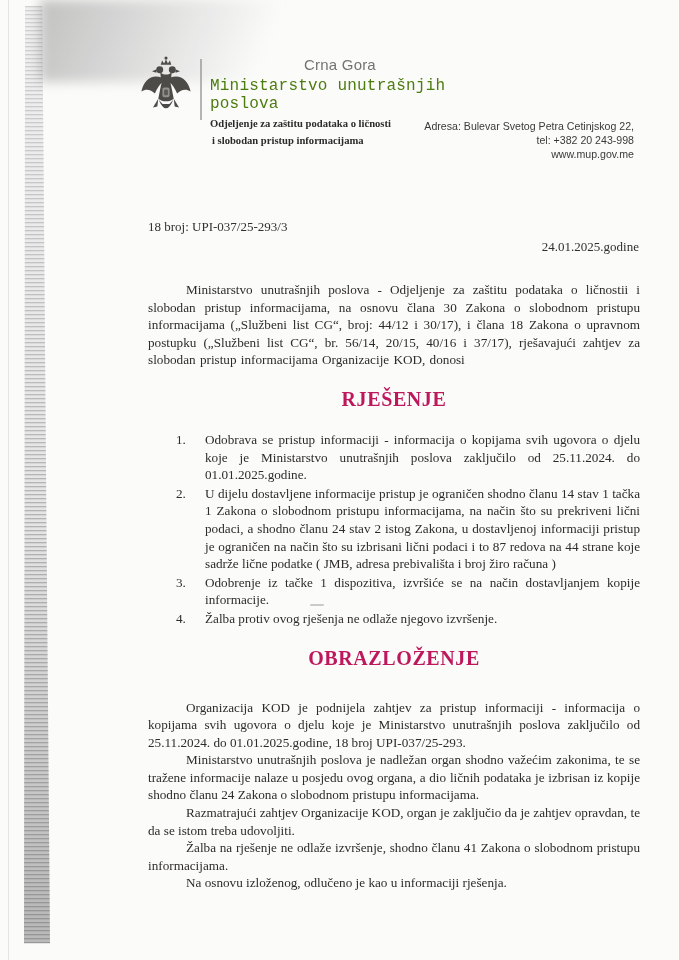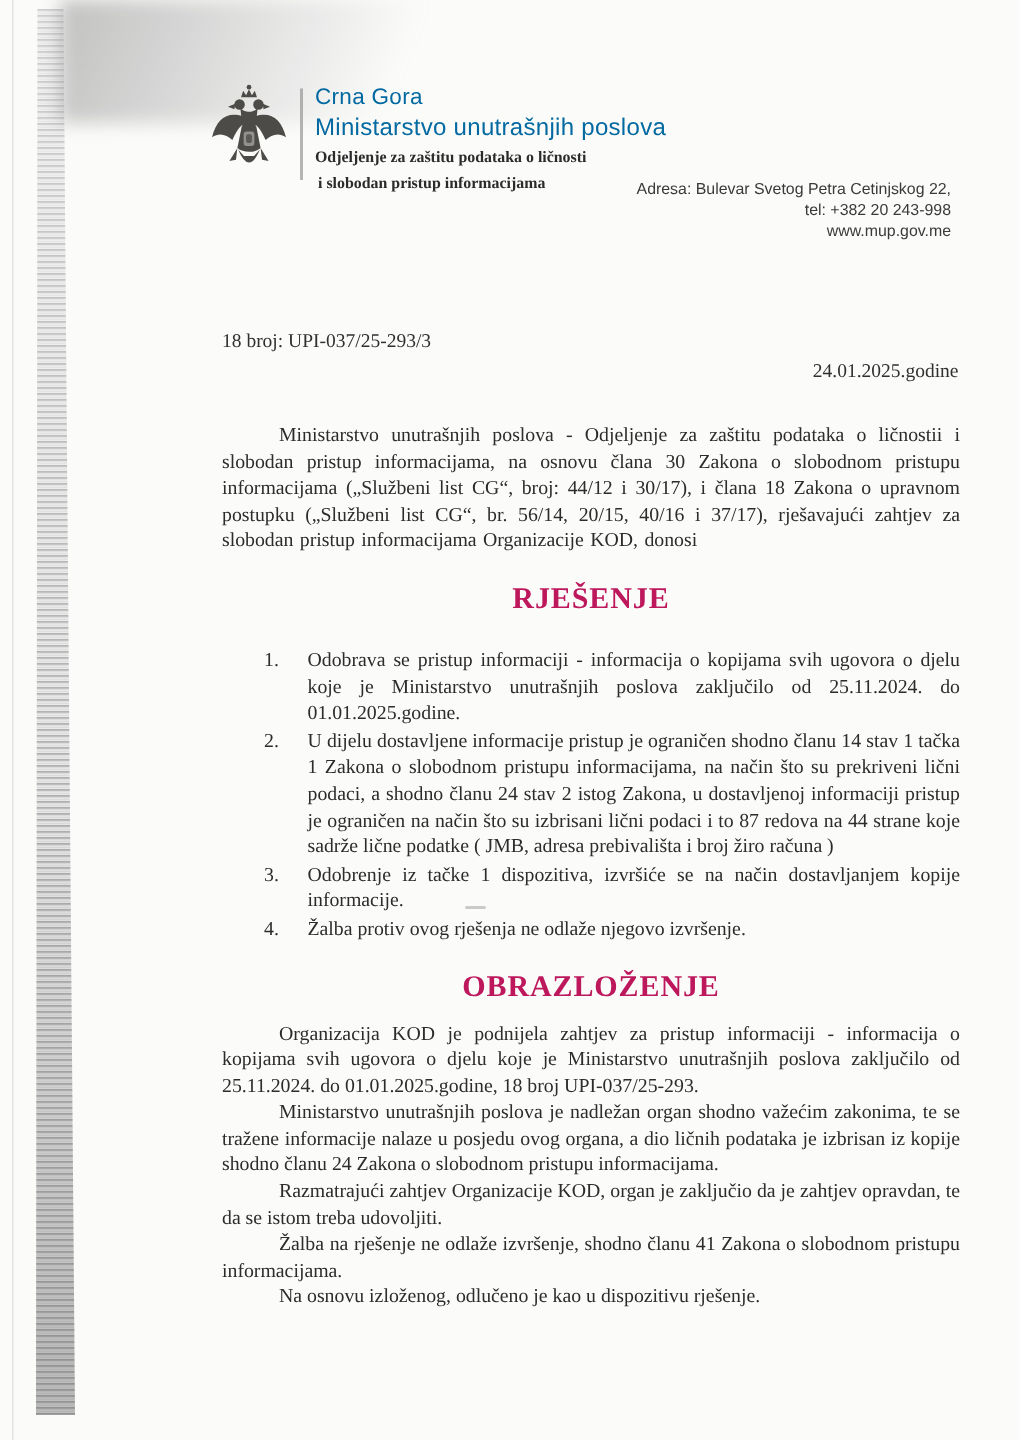--- a/index.html
+++ b/index.html
@@ -26,22 +26,22 @@
     border-bottom-right-radius:80px;
   }
   .artifact-dash{
     position:absolute;left:310px;top:604px;width:14px;height:2px;
     background:#b5b5b5;border-radius:1px;opacity:.7;
   }
   
   .logo{position:absolute;left:137px;top:55px;width:58px;height:70px;}
   .header-divider{position:absolute;left:200px;top:59px;width:2px;height:61px;background:#8f8f8f;opacity:.65;}
   .header-text{position:absolute;left:210px;top:56px;width:260px;}
-  .country{font-family:"Liberation Sans",sans-serif;font-size:15px;color:#0369a1;letter-spacing:.2px;}
-  .ministry{font-family:Liberation Sans, sans-serif;font-size:16px;color:#0369a1;margin-top:4px;letter-spacing:.2px;}
+  .country{font-family:"Liberation Sans",sans-serif;font-size:15px;color:#737373;letter-spacing:.2px;text-align:center;}
+  .ministry{font-family:Liberation Mono, monospace;font-size:16px;color:#4d7c0f;margin-top:4px;letter-spacing:.2px;}
   .dept{font-family:"Liberation Serif",serif;font-weight:bold;font-size:10.6px;color:#2b2b2b;line-height:13px;margin-top:4px;}
   .dept-2{padding-left:2px;}
   .address{
     position:absolute;right:45px;top:96px;text-align:right;
     font-family:"Liberation Sans",sans-serif;font-size:10.6px;line-height:13.8px;color:#3a3a3a;margin-top:24px;
   }
   
   .refline{position:absolute;left:148px;top:219px;font-size:13px;color:#30302e;text-align:right;}
   .dateline{position:absolute;right:40px;top:239px;font-size:13px;color:#30302e;}
   
@@ -56,21 +56,21 @@
   }
   ol.decision-list{
     margin:20px 0 0 0;padding:0 0 0 57px;list-style:none;counter-reset:item;
   }
   ol.decision-list li{
     counter-increment:item;position:relative;text-align:justify;line-height:17.6px;margin:0 0 1px 0;
   }
   ol.decision-list li::before{
     content:counter(item) ".";position:absolute;left:-29px;top:0;
   }
-  .expl{margin-top:10px;}
+  .expl{margin-top:29px;}
   .expl p{margin:0;text-align:justify;text-indent:38px;line-height:17.6px;}
 </style>
 </head>
 <body>
 
 <div class="edge-line"></div>
 <div class="scan-band"></div>
 <div class="corner-shadow"></div>
 <div class="artifact-dash"></div>
 
@@ -125,15 +125,15 @@
     <li>Žalba protiv ovog rješenja ne odlaže njegovo izvršenje.</li>
   </ol>
 
   <div class="heading">OBRAZLOŽENJE</div>
 
   <div class="expl">
     <p>Organizacija KOD je podnijela zahtjev za pristup informaciji - informacija o kopijama svih ugovora o djelu koje je Ministarstvo unutrašnjih poslova zaključilo od 25.11.2024. do 01.01.2025.godine, 18 broj UPI-037/25-293.</p>
     <p>Ministarstvo unutrašnjih poslova je nadležan organ shodno važećim zakonima, te se tražene informacije nalaze u posjedu ovog organa, a dio ličnih podataka je izbrisan iz kopije shodno članu 24 Zakona o slobodnom pristupu informacijama.</p>
     <p>Razmatrajući zahtjev Organizacije KOD, organ je zaključio da je zahtjev opravdan, te da se istom treba udovoljiti.</p>
     <p>Žalba na rješenje ne odlaže izvršenje, shodno članu 41 Zakona o slobodnom pristupu informacijama.</p>
-    <p>Na osnovu izloženog, odlučeno je kao u dispozitivu rješenje.</p>
+    <p>Na osnovu izloženog, odlučeno je kao u informaciji rješenja.</p>
   </div>
 </div>
 
 </body></html>

